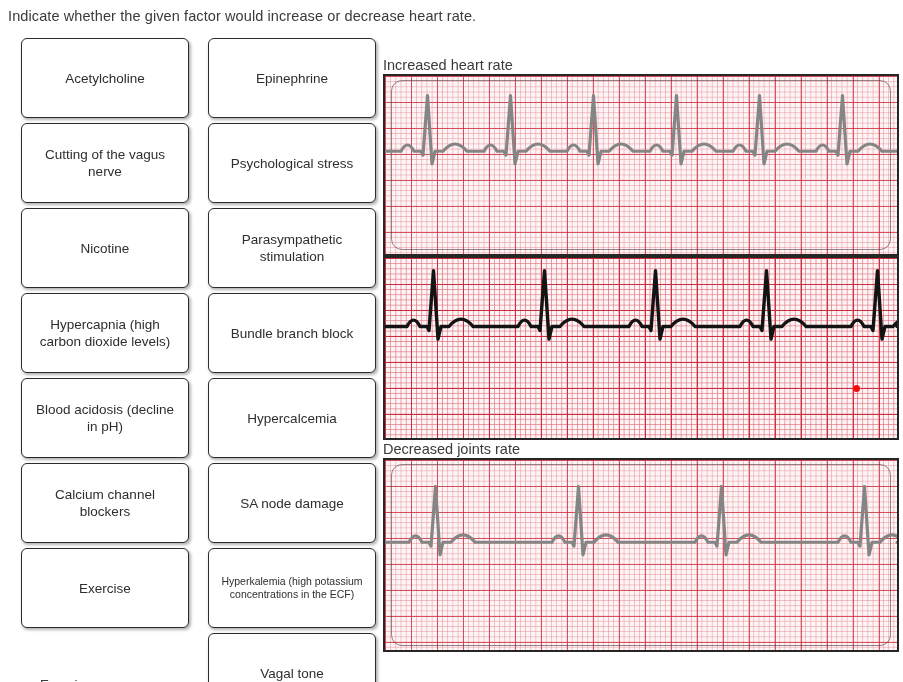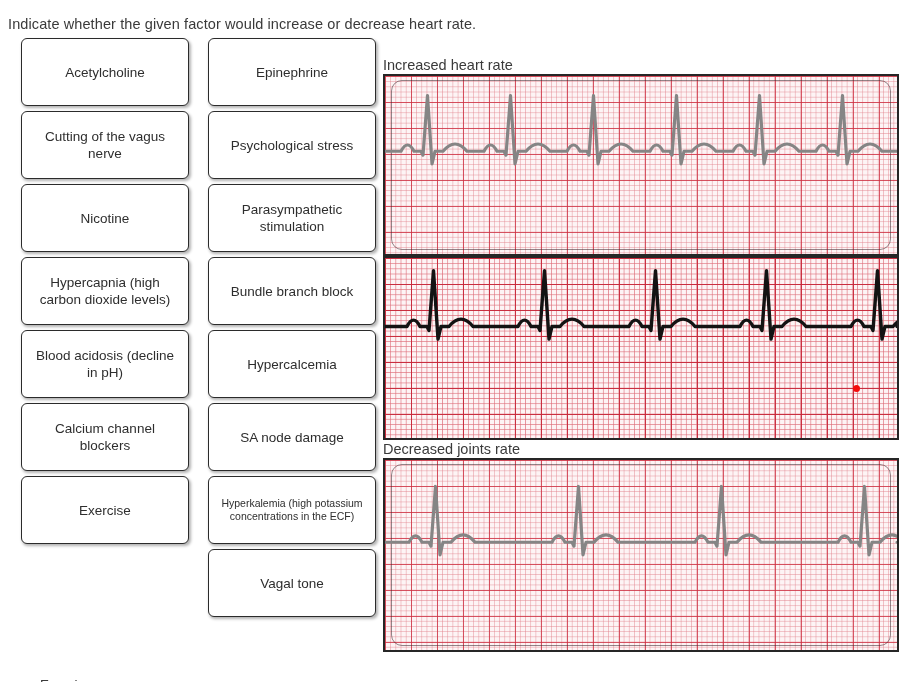--- a/index.html
+++ b/index.html
@@ -15,21 +15,21 @@
     overflow: hidden;
     font-family: "Liberation Sans", sans-serif;
     color: #333333;
     -webkit-font-smoothing: antialiased;
   }
 
   
   .prompt {
     position: absolute;
     left: 8px;
-    top: 16px;
+    top: 8px;
     font-size: 14.5px;
     color: #3a3a3a;
     letter-spacing: 0.1px;
     white-space: nowrap;
   }
 
   
   .cards-area {
     position: absolute;
     left: 21px;
@@ -56,21 +56,21 @@
     align-items: center;
     justify-content: center;
     text-align: center;
     padding: 2px 7px;
     font-size: 13.5px;
     line-height: 17px;
     color: #2e2e2e;
     cursor: pointer;
     user-select: none;
   }
-  .card.h68 { height: 68px; }
+  .card.h68 { height: 80px; }
   .card.small {
     font-size: 10.5px;
     line-height: 13px;
   }
 
   
   .ecg-area {
     position: absolute;
     left: 383px;
     top: 56px;

